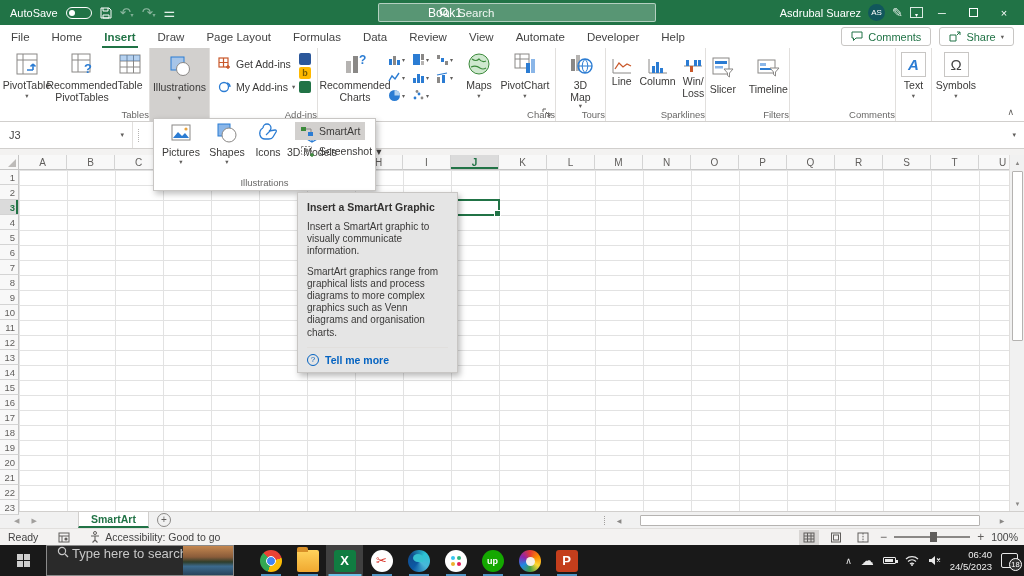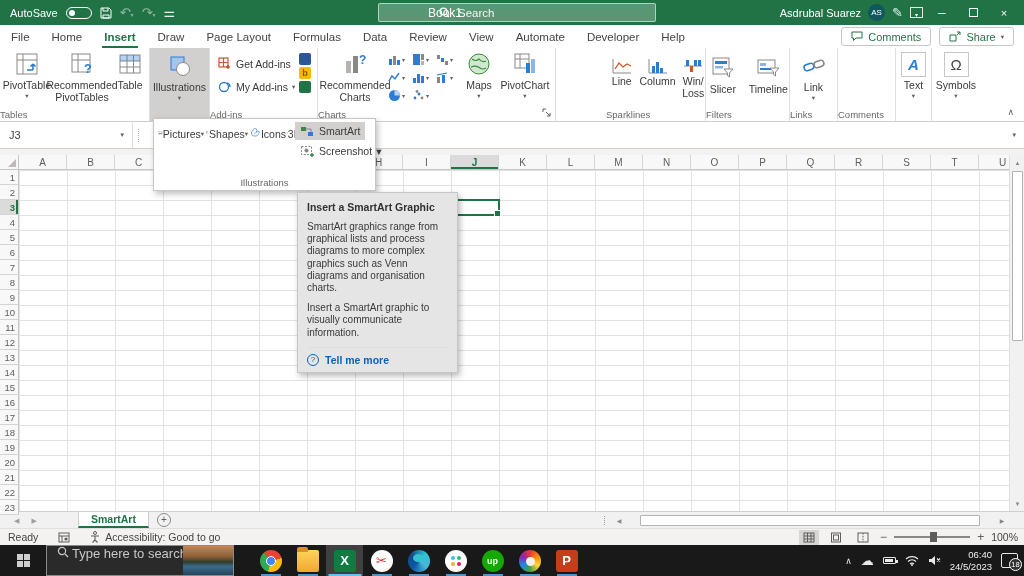--- a/index.html
+++ b/index.html
@@ -28,21 +28,21 @@
   .tabsrow { position:absolute; left:0; top:25px; width:1024px; height:23px; background:#fff; display:flex; align-items:center; }
   .rtab { padding:1px 11px; height:23px; display:flex; align-items:center; font-size:11.5px; color:#444; position:relative; }
   .rtab.active { font-weight:bold; color:#217346; }
   .rtab.active::after { content:''; position:absolute; left:9px; right:9px; bottom:0; height:2.5px; background:#217346; }
   .tabs-right { position:absolute; right:10px; top:2px; display:flex; gap:8px; }
   .pillbtn { height:19px; border:1px solid #c8c6c4; border-radius:3px; background:#fff; display:flex; align-items:center; gap:5px; padding:0 9px; font-size:11px; color:#217346; }
 
   
   .ribbon { position:absolute; left:0; top:48px; width:1024px; height:74px; background:#fff; border-bottom:1px solid #d1cfcd; }
   .rgroup { position:absolute; top:0; height:73px; border-right:1px solid #e1dfdd; }
-  .glabel { position:absolute; bottom:1px; left:0; right:0; text-align:left; font-size:9.5px; color:#696867; }
+  .glabel { position:absolute; bottom:1px; left:0; right:0; text-align:right; font-size:9.5px; color:#696867; }
   .grow { display:flex; align-items:flex-start; height:58px; }
   .bigbtn { display:flex; flex-direction:column; align-items:center; padding-top:3px; font-size:10.5px; color:#3b3a39; text-align:center; line-height:1.15; }
   .bigbtn .chev { font-size:6.5px; color:#605e5c; margin-top:1px; }
   .ic26 { width:26px; height:26px; margin-bottom:2px; }
   .pressed { background:#d2d0ce; height:73px; }
   .smallrow { display:flex; align-items:center; gap:4px; font-size:10.5px; color:#3b3a39; }
   .mini { display:flex; align-items:center; height:17px; gap:1px; }
   .mini .chev { font-size:6px; color:#605e5c; }
   .sep-chev { font-size:6.5px; color:#605e5c; }
   .dlg-launch { position:absolute; right:3px; bottom:3px; width:10px; height:10px; }
@@ -92,21 +92,21 @@
   .sb-item { display:flex; align-items:center; gap:5px;text-align:center; }
   .sb-right { position:absolute; right:6px; top:0; height:16px; display:flex; align-items:center; gap:7px; }
   .viewbtn { width:20px; height:15px; display:flex; align-items:center; justify-content:center; }
   .viewbtn.active { background:#d8d6d4; }
   .zoomtrack { position:relative; width:76px; height:2px; background:#8a8886; }
   .zoomthumb { position:absolute; left:36px; top:-4px; width:7px; height:10px; background:#605e5c; }
   .zoomsign { font-size:12px; color:#605e5c; }
 
   
   .dropdown { position:absolute; left:153px; top:118px; width:223px; height:73px; background:#fff; border:1px solid #c8c6c4; box-shadow:2px 3px 6px rgba(0,0,0,.25); z-index:50; }
-  .dd-item { position:absolute; top:3px; display:flex; flex-direction:row; align-items:center; font-size:10.5px; color:#3b3a39; line-height:1.15; text-align:center; }
+  .dd-item { position:absolute; top:3px; display:flex; flex-direction:column; align-items:center; font-size:10.5px; color:#3b3a39; line-height:1.15; text-align:center; }
   .dd-item .chev { font-size:6.5px; color:#605e5c; }
   .ic22 { width:22px; height:22px; margin-bottom:2px; }
   .dd-right { position:absolute; left:141px; display:flex; align-items:center; gap:4px; height:18px; padding:0 5px; font-size:10.5px; color:#3b3a39; }
   .dd-right.hl { background:#d2d0ce; }
   .dd-glabel { position:absolute; bottom:2px; left:0; right:0; text-align:center; font-size:9.5px; color:#696867; }
 
   
   .tooltip { position:absolute; left:297px; top:192px; width:161px; background:#e5e5e5; border:1px solid #c8c6c4; box-shadow:2px 3px 6px rgba(0,0,0,.28); z-index:60; padding:8px 9px 6px 9px; }
   .tt-title { font-size:10.5px; font-weight:bold; margin-bottom:8px; }
   .tt-body { font-size:10px; color:#3b3a39; line-height:1.22; margin-bottom:8px; }
@@ -396,20 +396,34 @@
         </div>
       </div>
       <div class="glabel">Charts</div>
       <span class="dlg-launch">
         <svg width="10" height="10" viewBox="0 0 10 10">
             <path d="M1 4 v-3 h3 M4 4 l4 4 M8 8 v-3 M8 8 h-3" fill="none" stroke="#605e5c"></path>
           </svg>
       </span>
     </div>
 
+    <div class="rgroup" style="left:556px;width:50px">
+      <div class="bigbtn" style="width:48px;margin:0 auto">
+        <svg class="ic26" viewBox="0 0 26 26">
+            <rect x="3" y="8" width="4" height="12" fill="#8a8886"></rect>
+            <rect x="8" y="4" width="4" height="16" fill="#b5b3b1"></rect>
+            <circle cx="17" cy="15" r="7" fill="none" stroke="#2b7cd3" stroke-width="1.4"></circle>
+            <path d="M10 15 h14 M17 8 a10 10 0 0 1 0 14 M17 8 a10 10 0 0 0 0 14" fill="none" stroke="#2b7cd3" stroke-width="1"></path>
+          </svg>
+        <span class="lbl2">3D
+Map</span>
+          <span class="chev" style="margin-top:-1px">▾</span>
+      </div>
+      <div class="glabel">Tours</div>
+    </div>
 
     <div class="rgroup" style="left:706px;width:84px">
       <div class="grow" style="justify-content:center;gap:8px;padding-top:4px">
         <div class="bigbtn" style="width:34px">
           <svg class="ic26" viewBox="0 0 26 26">
               <rect x="3" y="3" width="16" height="16" fill="none" stroke="#8a8886"></rect>
               <rect x="5" y="6" width="12" height="3" fill="#2b7cd3"></rect>
               <rect x="5" y="11" width="8" height="2.5" fill="#8ab6e8"></rect>
               <path d="M14 14 h9 l-3.5 4 v4 l-2 -1.5 v-2.5 z" fill="#fff" stroke="#8a8886"></path>
             </svg>
@@ -454,31 +468,20 @@
               <rect x="12" y="3" width="3" height="6" fill="#2b7cd3"></rect>
               <rect x="16" y="3" width="3" height="6" fill="#2b7cd3"></rect>
             </svg>
           <span class="lbl2">Win/
 Loss</span>
         </div>
       </div>
       <div class="glabel">Sparklines</div>
     </div>
 
-    <div class="rgroup" style="left:790px;width:48px">
-      <div class="bigbtn" style="width:46px;margin:0 auto;padding-top:5px">
-        <svg class="ic26" viewBox="0 0 26 26">
-            <rect x="3" y="11" width="10" height="6" rx="3" fill="none" stroke="#2b7cd3" stroke-width="1.6" transform="rotate(-20 8 14)"></rect>
-            <rect x="13" y="8" width="10" height="6" rx="3" fill="none" stroke="#8a8886" stroke-width="1.6" transform="rotate(-20 18 11)"></rect>
-          </svg>
-        <span>Link</span>
-        <span class="chev">▾</span>
-      </div>
-      <div class="glabel">Links</div>
-    </div>
 
     <div class="rgroup" style="left:838px;width:58px">
       <div class="glabel">Comments</div>
     </div>
 
     <div class="rgroup" style="left:896px;width:36px">
       <div class="bigbtn" style="width:34px;margin:0 auto;padding-top:4px">
         <span style="width:25px;height:25px;border:1px solid #c8c6c4;display:flex;align-items:center;justify-content:center;color:#2b7cd3;font-size:15px;font-style:italic;font-weight:bold;margin-bottom:2px">A</span>
         <span>Text</span>
         <span class="chev">▾</span>
@@ -613,22 +616,22 @@
           <path d="M12 8 v4 M10 10 h4" stroke="#3b8a3b" stroke-width="1.4"></path>
         </svg>
       <span>Screenshot</span>
       <span class="chev">▾</span>
     </div>
     <div class="dd-glabel">Illustrations</div>
   </div>
 
   <div class="tooltip">
     <div class="tt-title">Insert a SmartArt Graphic</div>
+    <div class="tt-body">Insert a SmartArt graphic to visually communicate information.</div>
     <div class="tt-body">SmartArt graphics range from graphical lists and process diagrams to more complex graphics such as Venn diagrams and organisation charts.</div>
-    <div class="tt-body">Insert a SmartArt graphic to visually communicate information.</div>
     <div class="tt-link">
       <span class="qmark">?</span>
       <span>Tell me more</span>
     </div>
   </div>
 
   <div class="tabbar">
     <div class="sheetnav">
       <span>◀</span>
       <span>▶</span>

